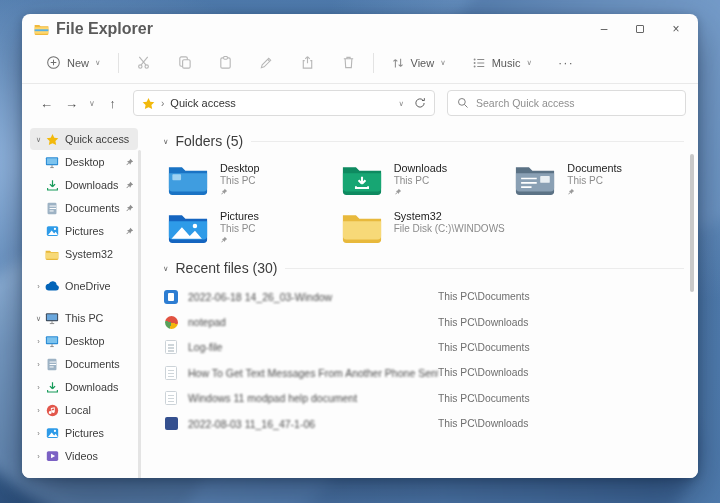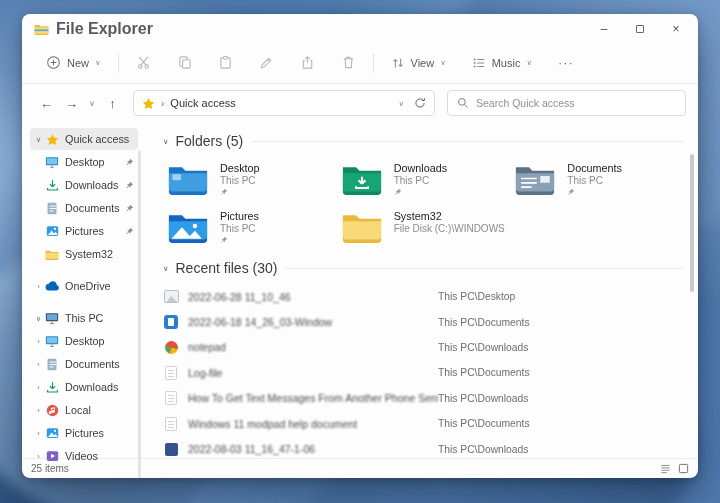--- a/index.html
+++ b/index.html
@@ -545,27 +545,20 @@
 
         <div class="sect-head">
           <span class="sect-chev">∨</span>
           <span class="sect-lbl">Recent files (30)</span>
           <span class="sect-line"></span>
         </div>
 
         <div style="margin-top:6px;">
           <div class="rrow">
             <span class="ricon">
-                <span class="ri-img"></span>
-              </span>
-            <span class="rname">2022-06-28 11_10_46</span>
-            <span class="rloc">This PC\Desktop</span>
-          </div>
-          <div class="rrow">
-            <span class="ricon">
                 <span class="ri-media"></span>
               </span>
             <span class="rname">2022-06-18 14_26_03-Window</span>
             <span class="rloc">This PC\Documents</span>
           </div>
           <div class="rrow">
             <span class="ricon">
                 <span class="ri-color"></span>
               </span>
             <span class="rname">notepad</span>
@@ -598,30 +591,15 @@
               </span>
             <span class="rname">2022-08-03 11_16_47-1-06</span>
             <span class="rloc">This PC\Downloads</span>
           </div>
         </div>
 
         <div class="vscroll"></div>
       </div>
     </div>
 
-    <div class="statusbar">
-      <span class="status-txt">25 items</span>
-      <div class="sb-icons">
-        <span style="display:flex;">
-          <svg width="11" height="11" viewBox="0 0 16 16">
-              <path d="M2 3.5h12M2 7h12M2 10.5h12M2 14h8" stroke="#8b8b8b" stroke-width="1.4"></path>
-            </svg>
-        </span>
-        <span style="display:flex;">
-          <svg width="11" height="11" viewBox="0 0 16 16">
-              <rect x="2" y="2" width="12" height="12" rx="1.5" stroke="#6e6e6e" stroke-width="1.4" fill="none"></rect>
-            </svg>
-        </span>
-      </div>
-    </div>
 
   </div>
 </div>
 
 </body></html>

